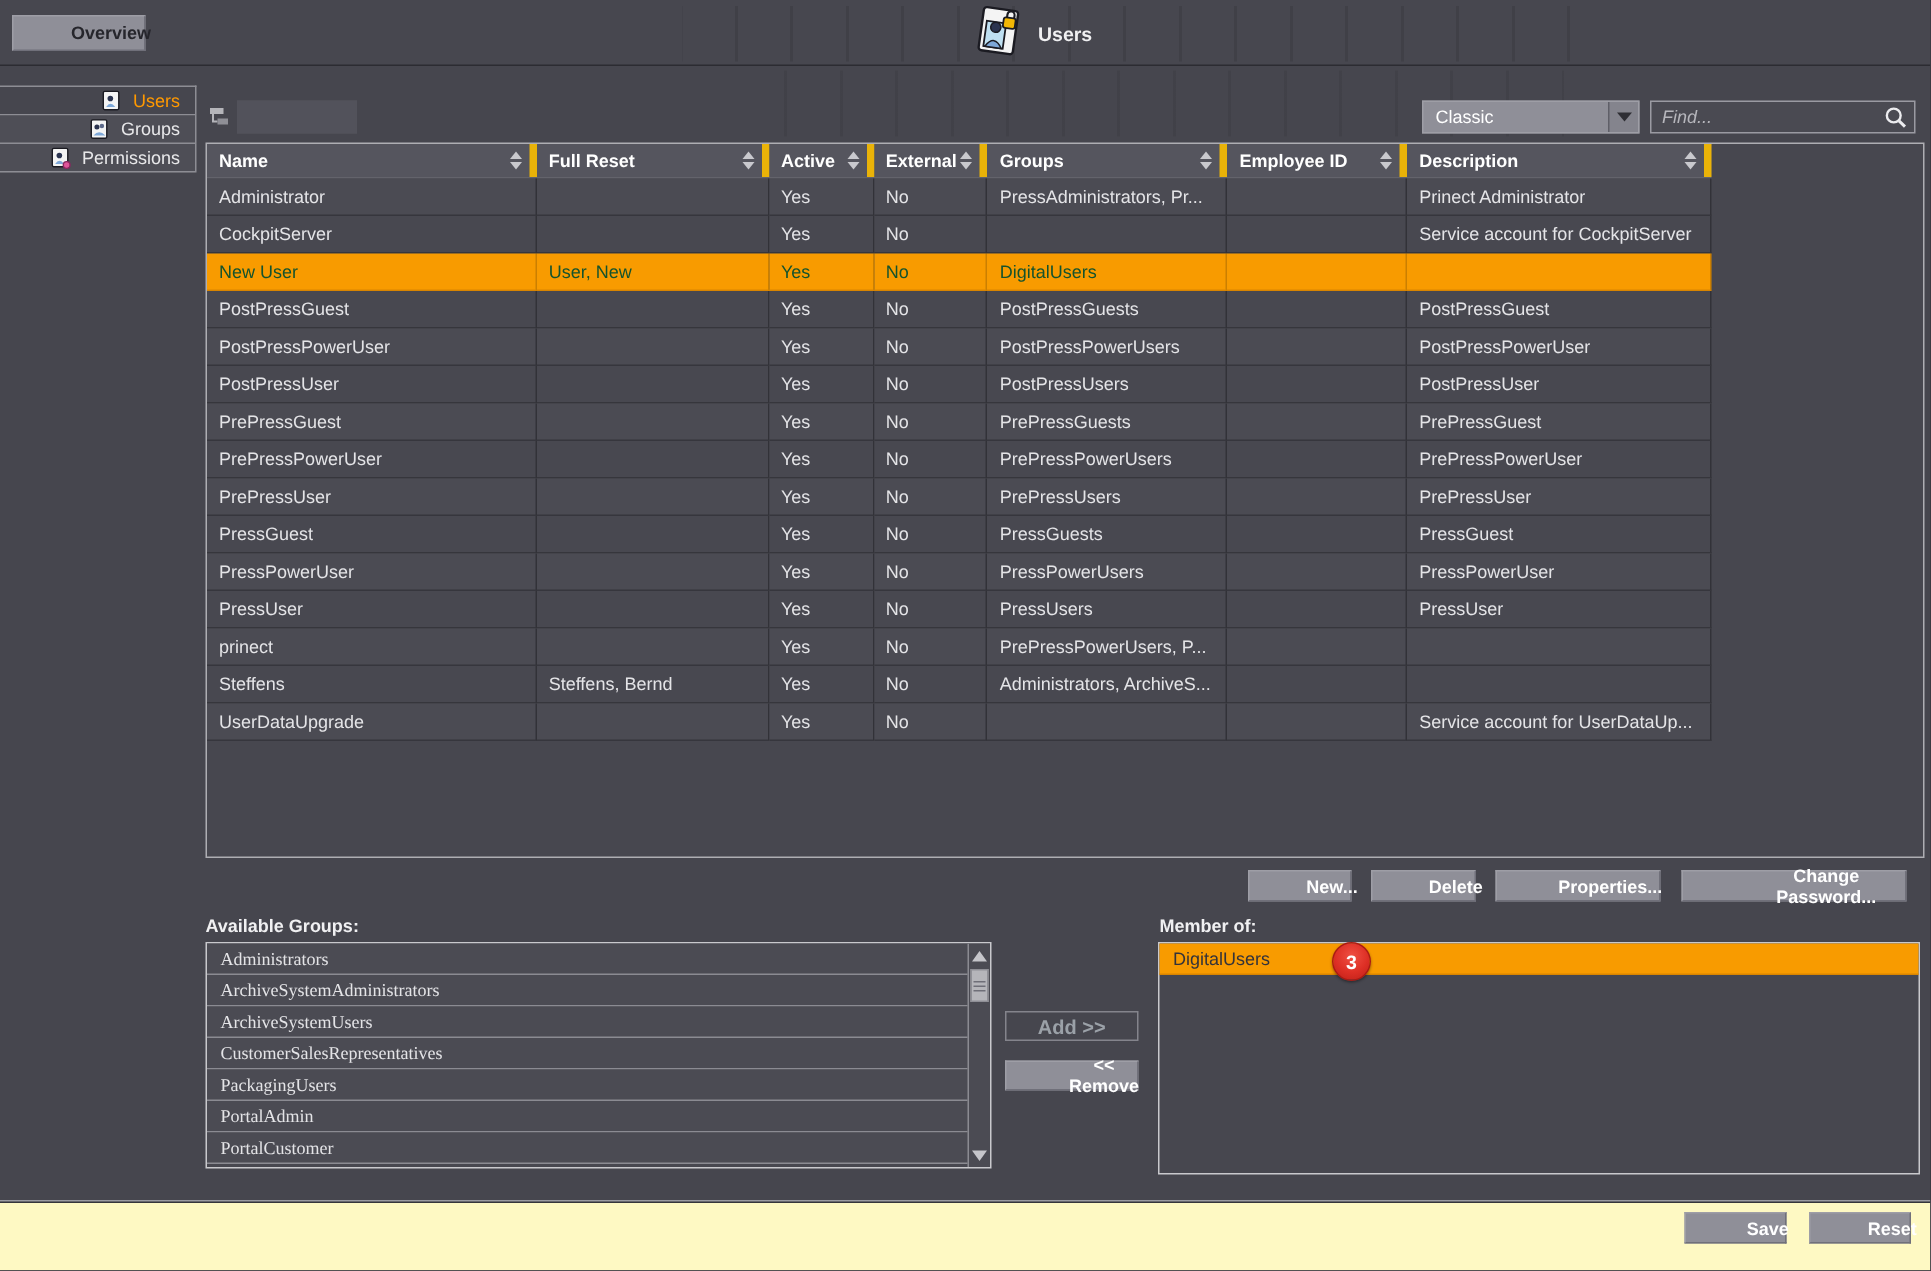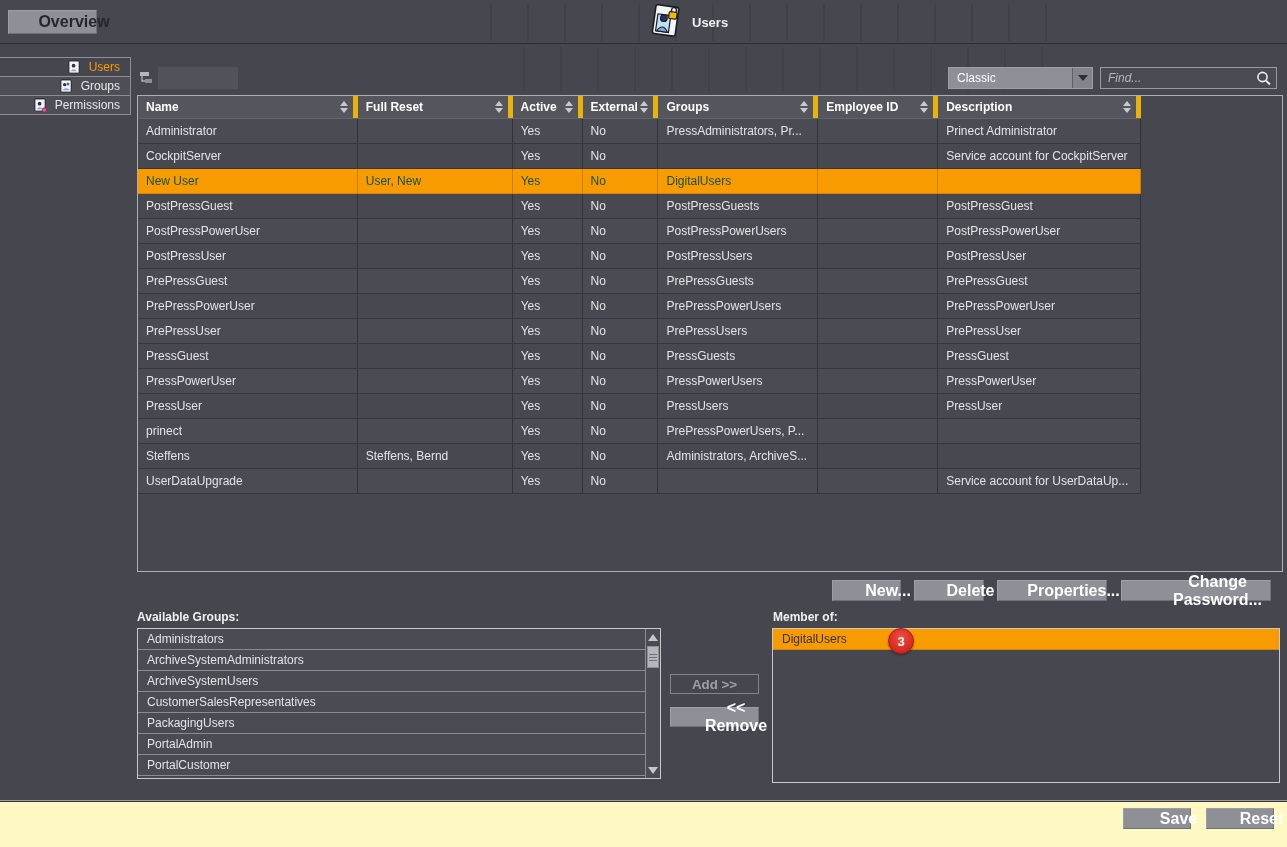--- a/index.html
+++ b/index.html
@@ -9,21 +9,21 @@
          font-size:12px; color:#e4e4e7; }
 
   
   .topbar { position:absolute; left:0; top:0; width:1287px; height:44px; background:#47474f;
             border-bottom:1px solid #2c2c32; }
   .ghost-strip { position:absolute; background:repeating-linear-gradient(90deg, rgba(0,0,0,0) 0 35px, rgba(0,0,0,0.10) 35px 37px); }
   .gs1 { left:455px; top:4px; width:605px; height:37px; }
   .gs2 { left:488px; top:47px; width:568px; height:44px; background:repeating-linear-gradient(90deg, rgba(0,0,0,0) 0 35px, rgba(0,0,0,0.07) 35px 37px); }
   .btn { display:inline-flex; align-items:center; justify-content:center;
          background:#8f8f98; border:1px solid #9e9ea6; border-bottom-color:#70707a; border-right-color:#70707a;
-         color:#ffffff; font-weight:bold; font-size:16px; cursor:default;padding-left:43px; }
+         color:#ffffff; font-weight:bold; font-size:12px; cursor:default;padding-left:43px; }
   .overview-btn { position:absolute; left:8px; top:10px; width:89px; height:24px; color:#26262c; }
   .app-title { position:absolute; left:648px; top:2px; height:40px; display:flex; align-items:center; gap:8px; }
   .app-title .label { font-weight:bold; font-size:13px; color:#f0f0f2; }
 
   
   .sidebar { position:absolute; left:0; top:57px; width:131px; border-top:1px solid #8d8d94;
              border-right:1px solid #8d8d94; }
   .side-item { height:19px; display:flex; align-items:center; justify-content:flex-end; gap:7px;
                padding-right:10px; border-bottom:1px solid #8d8d94; background:#4e4e56; color:#e8e8ea; }
   .side-item.active { background:#46464e; color:#ff9900; }
@@ -71,21 +71,21 @@
   .act-new  { position:absolute; left:832px;  top:580px; width:69px;  height:21px; }
   .act-del  { position:absolute; left:914px;  top:580px; width:70px;  height:21px; }
   .act-prop { position:absolute; left:997px;  top:580px; width:110px; height:21px; }
   .act-pwd  { position:absolute; left:1121px; top:580px; width:150px; height:21px; }
 
   
   .panel-label { position:absolute; font-weight:bold; color:#f0f0f2; }
   .avail-label { left:137px; top:610px; }
   .member-label { left:773px; top:610px; }
   .listbox { position:absolute; background:#47474f; border:1px solid #c9c9cd; }
-  .avail-list { left:137px; top:628px; width:524px; height:151px; }
+  .avail-list { left:137px; top:628px; width:524px; height:151px;font-family:Liberation Serif, serif; }
   .member-list { left:772px; top:628px; width:508px; height:155px; }
   .list-item { height:21px; line-height:20px; padding-left:9px; background:#4b4b53;
                border-bottom:1px solid #8b8b92; color:#e4e4e7; white-space:nowrap; overflow:hidden; }
   .list-item.selected { background:#f89b00; color:#33333a; border-bottom-color:#d98500; }
   .avail-list .list-item { width:508px; }
   .scrollbar { position:absolute; right:0; top:0; bottom:0; width:15px; background:#4b4b53;
                border-left:1px solid #8b8b92; }
   .sb-btn { position:absolute; left:0; width:14px; height:14px; display:flex; align-items:center; justify-content:center; }
   .sb-up { top:1px; } .sb-dn { bottom:1px; }
   .sb-up::after { content:""; border-left:5px solid transparent; border-right:5px solid transparent; border-bottom:7px solid #c5c5ca; }

